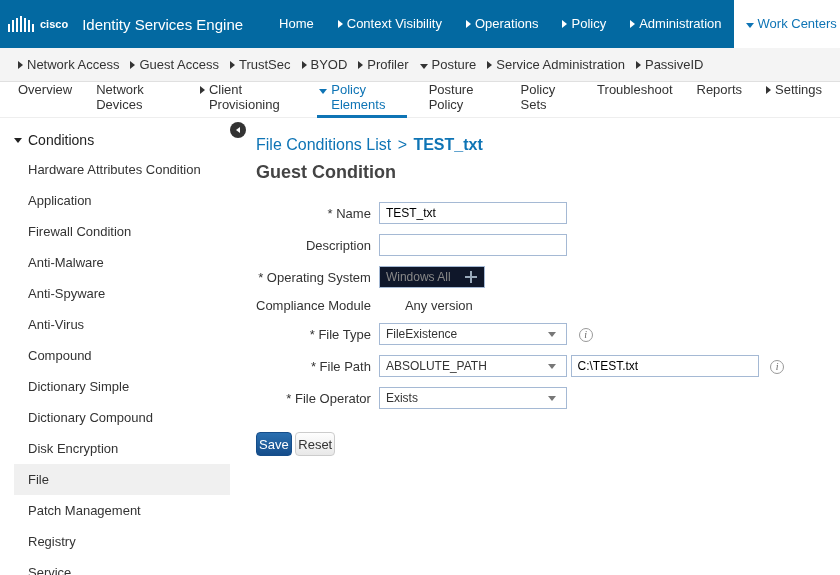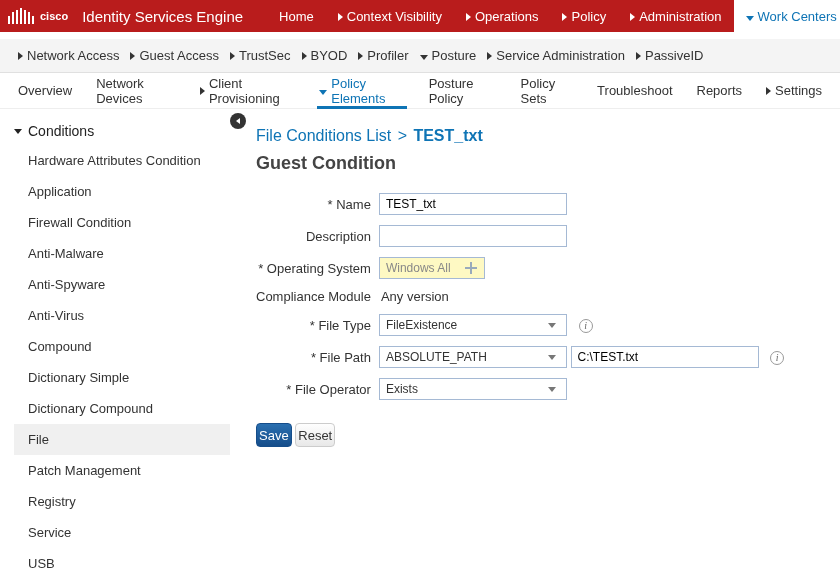--- a/index.html
+++ b/index.html
@@ -1,19 +1,19 @@
 <!DOCTYPE html>
 <html><head>
 <meta charset="utf-8">
 <style>
   * { box-sizing: border-box; font-family: Arial, Helvetica, sans-serif; }
   body { margin: 0; background: #fff; font-size: 13px; color: #333; }
   .topbar {
-    background: #b91c1c;
-    height: 32px;
+    background: #0369a1;
+    height: 48px;
     display: flex;
     align-items: center;
     padding: 0 8px;
     color: #fff;
   }
   .logo {
     display: flex;
     align-items: center;
     margin-right: 14px;
   }
@@ -33,23 +33,23 @@
   .logo-bars span:nth-child(3){height:14px}
   .logo-bars span:nth-child(4){height:16px}
   .logo-bars span:nth-child(5){height:14px}
   .logo-bars span:nth-child(6){height:12px}
   .logo-bars span:nth-child(7){height:8px}
   .logo-text { font-size: 11px; font-weight: bold; }
   .app-title { font-size: 15px; margin-right: 24px; white-space: nowrap; }
   .topnav { display: flex; align-items: center; height: 100%; flex: 1; }
   .topnav-item {
     display: flex;
-    align-items: flex-end;
+    align-items: flex-start;
     height: 100%;
-    padding: 8px 12px;
+    padding: 16px 12px;
     font-size: 13px;
     cursor: pointer;
     white-space: nowrap;
   }
   .topnav-item.active { background: #fff; color: #0e74b5; }
   .caret-r::before {
     content: "";
     display: inline-block;
     width: 0; height: 0;
     border-top: 4px solid transparent;
@@ -69,37 +69,36 @@
   .subbar {
     background: #f4f4f4;
     border-bottom: 1px solid #e0e0e0;
     height: 34px;
     display: flex;
     align-items: center;
     padding: 0 18px;
     gap: 11px;
     font-size: 13px;
     color: #333;
-    margin-top: 7px;
   }
   .subbar .item { cursor: pointer; display: flex; align-items: center; }
   .subbar .item.active { color: #333; }
   .subbar .item.active .caret-d::before { border-top-color: #333; }
   .subsubbar {
     background: #fff;
     height: 36px;
     display: flex;
     align-items: center;
     padding: 0 18px;
     gap: 24px;
     font-size: 13px;
     color: #333;
     border-bottom: 1px solid #eee;
   }
-  .subsubbar .item { cursor: pointer; display: flex; align-items: center; height: 100%; position: relative; }
+  .subsubbar .item { cursor: pointer; display: flex; align-items: flex-start; height: 100%; position: relative; }
   .subsubbar .item.active { color: #0e74b5; }
   .subsubbar .item.active::after {
     content: "";
     position: absolute;
     bottom: -1px;
     left: -2px; right: -2px;
     height: 3px;
     background: #0e74b5;
   }
   .layout { display: flex; }
@@ -195,35 +194,35 @@
     border-top: 5px solid #777;
     margin-left: 6px;
     margin-right: 4px;
   }
   .os-box {
     width: 106px;
     display: inline-flex;
     align-items: center;
     justify-content: space-between;
     color: #888;
-    background: #fef9c3;
+    background: #0f172a;
   }
   .plus-ic {
     width: 14px; height: 14px;
     position: relative;
     display: inline-block;
   }
   .plus-ic::before, .plus-ic::after {
     content: "";
     position: absolute;
     background: #9ab;
   }
   .plus-ic::before { left: 6px; top: 1px; width: 2px; height: 12px; }
   .plus-ic::after { top: 6px; left: 1px; height: 2px; width: 12px; }
-  .static-val { font-size: 13px; color: #333; padding-left: 2px; }
+  .static-val { font-size: 13px; color: #333; padding-left: 2px; margin-left: 24px; }
   .info-ic {
     display: inline-flex;
     width: 14px; height: 14px;
     border: 1px solid #999;
     border-radius: 50%;
     align-items: center;
     justify-content: center;
     font-style: italic;
     font-family: Georgia, serif;
     font-size: 10px;
@@ -371,20 +370,21 @@
     <ul class="side-list" id="sidelist">
         <li>Hardware Attributes Condition</li>
         <li>Application</li>
         <li>Firewall Condition</li>
         <li>Anti-Malware</li>
         <li>Anti-Spyware</li>
         <li>Anti-Virus</li>
         <li>Compound</li>
         <li>Dictionary Simple</li>
         <li>Dictionary Compound</li>
+        <li>Disk Encryption</li>
         <li class="active">File</li>
         <li>Patch Management</li>
         <li>Registry</li>
         <li>Service</li>
         <li>USB</li>
       </ul>
   </div>
 
   <div class="main">
     <div class="breadcrumb">

